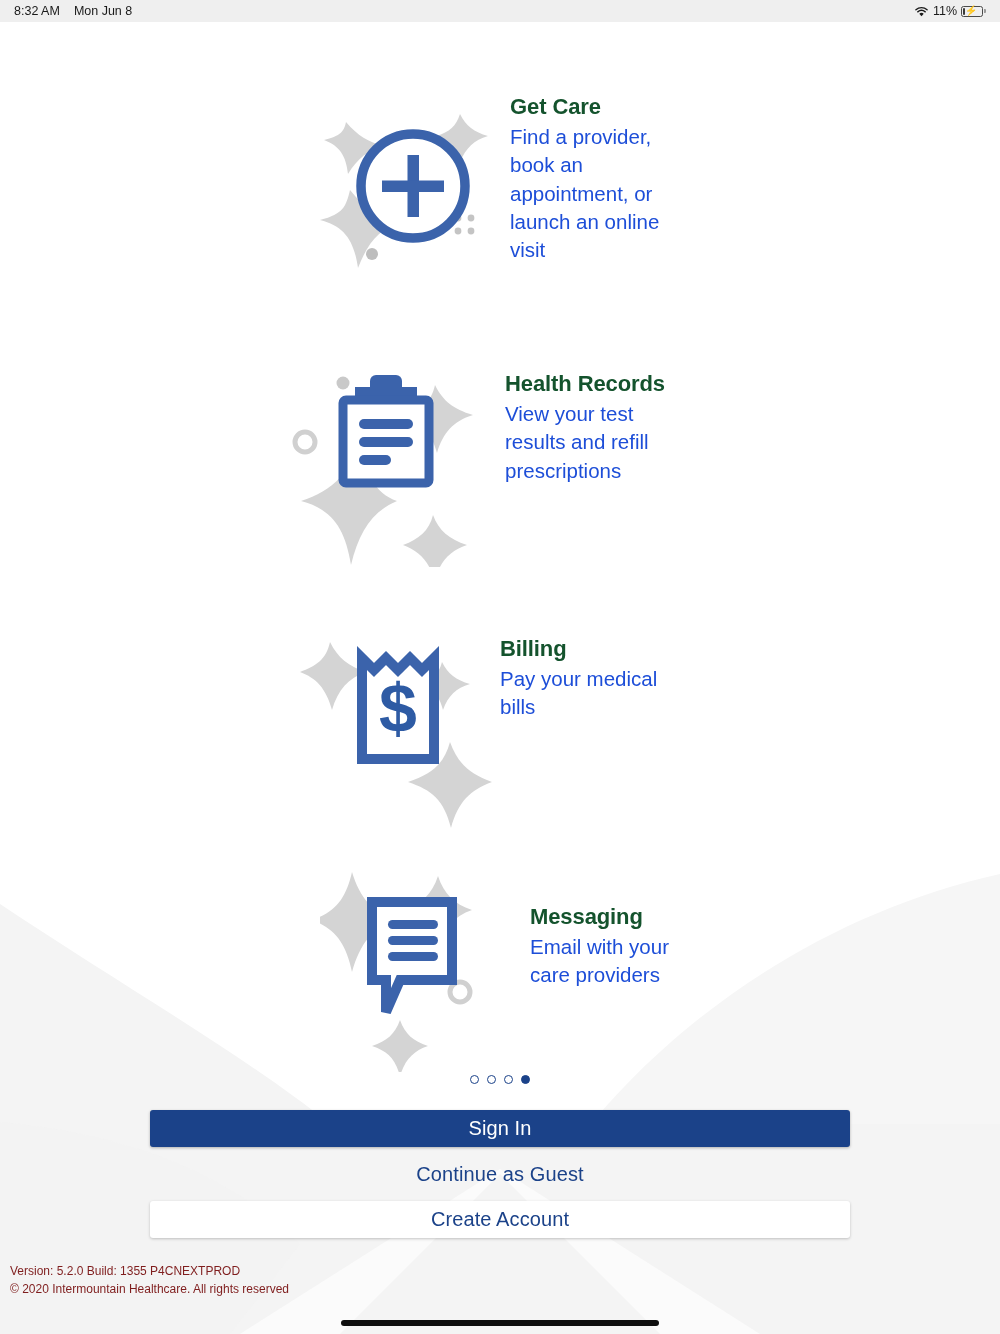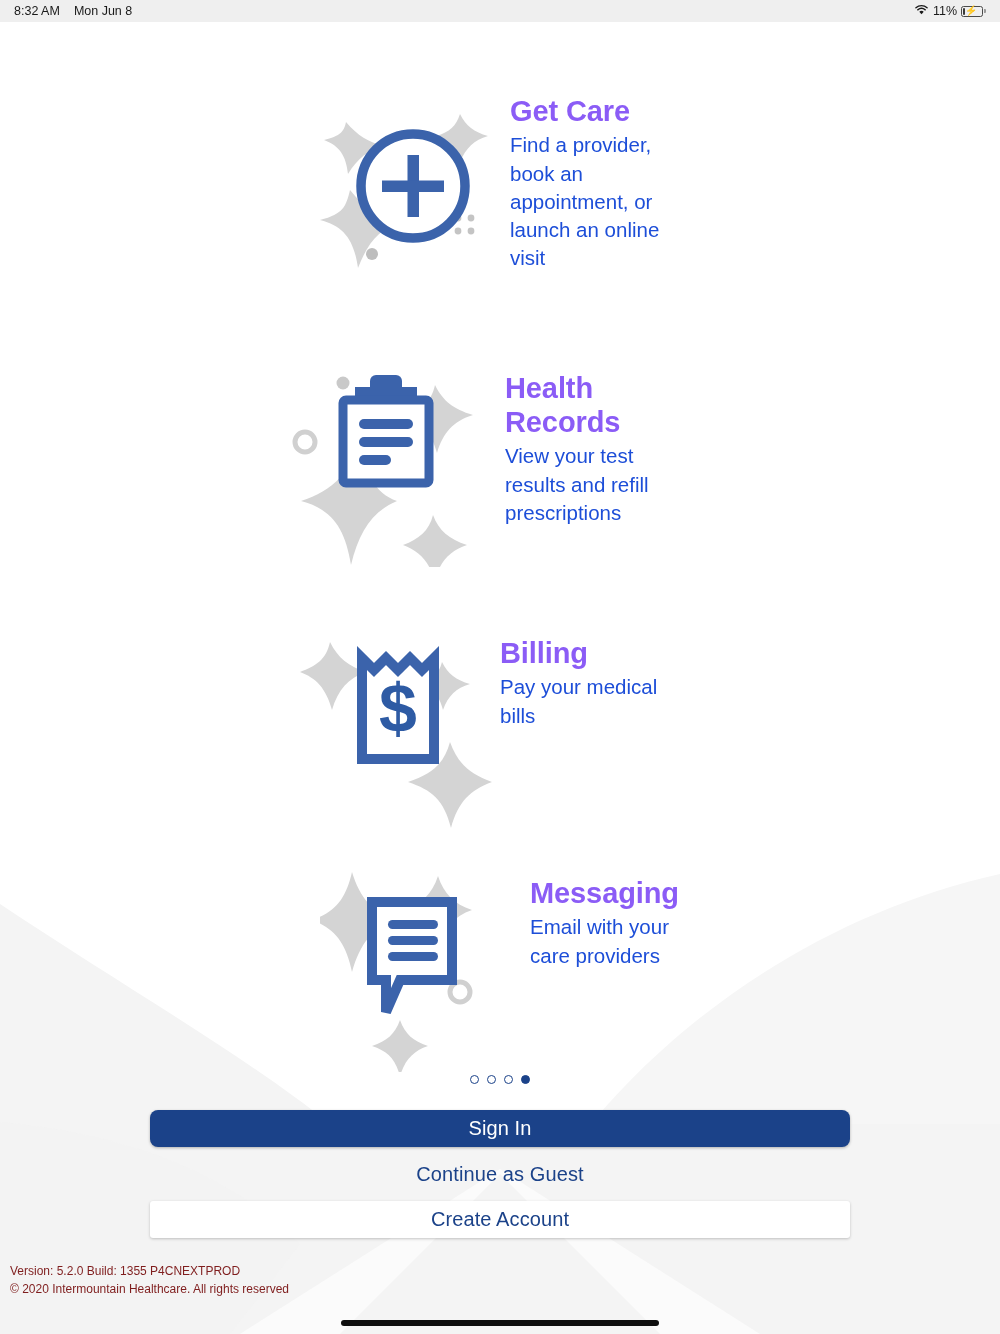--- a/index.html
+++ b/index.html
@@ -29,21 +29,21 @@
     background: #efefef;
     display: flex;
     align-items: center;
     justify-content: space-between;
     padding: 0 14px;
     font-size: 12.5px;
     color: #1a1a1a;
     z-index: 40;
   }
   .status-left { display: flex; align-items: center; gap: 14px; }
-  .status-right { display: flex; gap: 4px; }
+  .status-right { display: flex; align-items: center; gap: 4px; }
   .wifi-icon { display: inline-block; width: 15px; height: 11px; }
   .battery {
     display: inline-flex; align-items: center; gap: 1px;
   }
   .battery-body {
     width: 22px; height: 11px;
     border: 1.3px solid #4a4a4a;
     border-radius: 2.5px;
     position: relative;
     padding: 1px;
@@ -97,22 +97,22 @@
   .feature-art {
     position: relative;
     width: 200px;
     height: 200px;
     flex: 0 0 200px;
   }
   .feature-art svg { display: block; width: 200px; height: 200px; }
 
   .feature-text { padding-top: 4px; }
   .feature-title {
-    color: #8b5cf6;
-    font-size: 29px;
+    color: #14532d;
+    font-size: 22px;
     font-weight: bold;
     line-height: 1.18;
     letter-spacing: -0.1px;
     margin-bottom: 3px;
   }
   .feature-desc {
     color: #1d4ed8;
     font-size: 20.5px;
     line-height: 1.38;
     font-weight: 400;
@@ -122,21 +122,21 @@
   .f-get-care   { top: 68px;  left: 310px; }
   .f-get-care .feature-text { width: 170px; }
 
   .f-records    { top: 345px; left: 285px; }
   .f-records .feature-text { width: 185px; margin-left: 20px; }
 
   .f-billing    { top: 610px; left: 300px; }
   .f-billing .feature-text { width: 180px; }
 
   .f-messaging  { top: 850px; left: 320px; }
-  .f-messaging .feature-text { width: 180px; margin-left: 10px; }
+  .f-messaging .feature-text { width: 180px; margin-left: 10px; margin-top: 28px; }
 
   
   .pager {
     position: absolute;
     top: 1075px; left: 0;
     width: 1000px;
     display: flex;
     justify-content: center;
     align-items: center;
     gap: 8px;
@@ -167,21 +167,20 @@
     font-size: 20px;
     letter-spacing: 0.1px;
     cursor: pointer;
     border: none;
     font-family: "Liberation Sans", sans-serif;
   }
   .btn-primary {
     background: #1b4289;
     color: #ffffff;
     box-shadow: 0 1px 3px rgba(0,0,0,0.28);
-    border-radius: 8px;
   }
   .btn-secondary {
     background: #ffffff;
     color: #1b4289;
     margin-top: 11px;
     box-shadow: 0 1px 3px rgba(0,0,0,0.22);
   }
   .btn-link {
     background: transparent;
     color: #1b4289;

